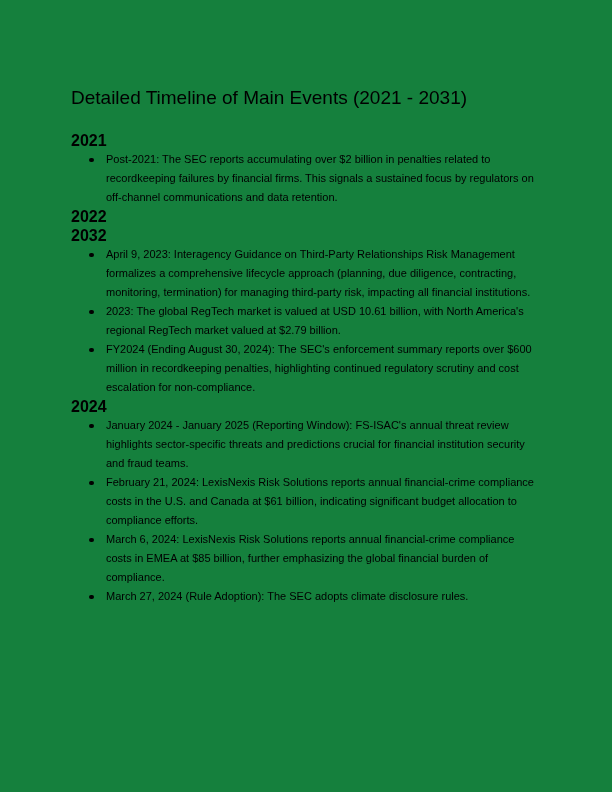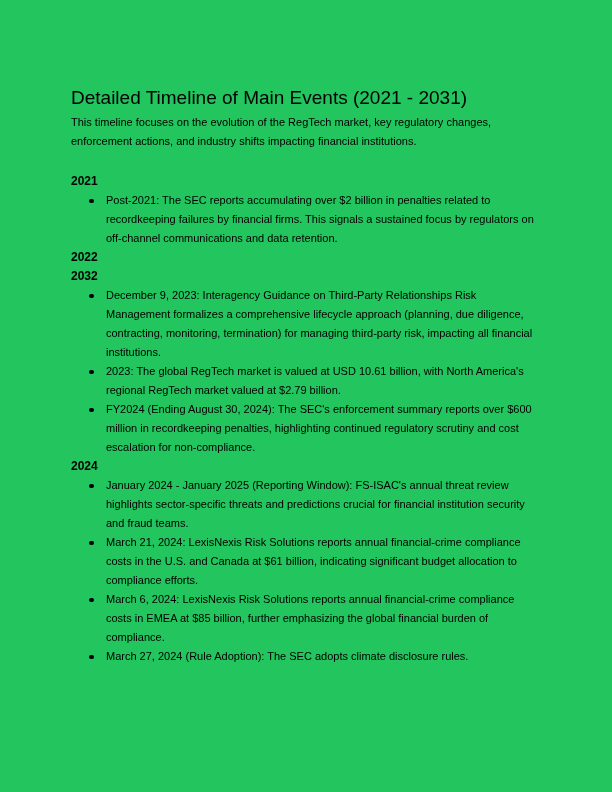--- a/index.html
+++ b/index.html
@@ -6,21 +6,21 @@
     margin: 0;
     padding: 0;
     background: #ffffff;
   }
   .page {
     position: relative;
     width: 612px;
     height: 792px;
     box-sizing: border-box;
     padding: 86px 71px 0 71px;
-    background: #22c55e;
+    background: #15803d;
     color: #000000;
     font-family: "Liberation Sans", "DejaVu Sans", sans-serif;
     overflow: hidden;
   }
   .doc-title {
     margin: 0;
     font-size: 19px;
     line-height: 24px;
     font-weight: 400;
     color: #000000;
@@ -31,21 +31,21 @@
     line-height: 19px;
   }
   .section {
     margin: 0;
   }
   .section.first {
     margin-top: 21px;
   }
   .year-heading {
     margin: 0;
-    font-size: 12px;
+    font-size: 16px;
     line-height: 19px;
     font-weight: 700;
     color: #000000;
   }
   ul.events {
     margin: 0;
     padding: 0 0 0 35px;
     list-style: none;
   }
   li.event {
@@ -65,45 +65,44 @@
     background: #000000;
   }
 </style>
 </head>
 <body>
 
 <div class="page">
 
   <h1 class="doc-title">Detailed Timeline of Main Events (2021 - 2031)</h1>
 
-  <p class="intro">This timeline focuses on the evolution of the RegTech market, key regulatory changes, enforcement actions, and industry shifts impacting financial institutions.</p>
 
   <div class="section first">
     <h2 class="year-heading">2021</h2>
     <ul class="events">
       <li class="event">Post-2021: The SEC reports accumulating over $2 billion in penalties related to recordkeeping failures by financial firms. This signals a sustained focus by regulators on off-channel communications and data retention.</li>
     </ul>
   </div>
 
   <div class="section">
     <h2 class="year-heading">2022</h2>
   </div>
 
   <div class="section">
     <h2 class="year-heading">2032</h2>
     <ul class="events">
-      <li class="event">December 9, 2023: Interagency Guidance on Third-Party Relationships Risk Management formalizes a comprehensive lifecycle approach (planning, due diligence, contracting, monitoring, termination) for managing third-party risk, impacting all financial institutions.</li>
+      <li class="event">April 9, 2023: Interagency Guidance on Third-Party Relationships Risk Management formalizes a comprehensive lifecycle approach (planning, due diligence, contracting, monitoring, termination) for managing third-party risk, impacting all financial institutions.</li>
       <li class="event">2023: The global RegTech market is valued at USD 10.61 billion, with North America's regional RegTech market valued at $2.79 billion.</li>
       <li class="event">FY2024 (Ending August 30, 2024): The SEC's enforcement summary reports over $600 million in recordkeeping penalties, highlighting continued regulatory scrutiny and cost escalation for non-compliance.</li>
     </ul>
   </div>
 
   <div class="section">
     <h2 class="year-heading">2024</h2>
     <ul class="events">
       <li class="event">January 2024 - January 2025 (Reporting Window): FS-ISAC's annual threat review highlights sector-specific threats and predictions crucial for financial institution security and fraud teams.</li>
-      <li class="event">March 21, 2024: LexisNexis Risk Solutions reports annual financial-crime compliance costs in the U.S. and Canada at $61 billion, indicating significant budget allocation to compliance efforts.</li>
+      <li class="event">February 21, 2024: LexisNexis Risk Solutions reports annual financial-crime compliance costs in the U.S. and Canada at $61 billion, indicating significant budget allocation to compliance efforts.</li>
       <li class="event">March 6, 2024: LexisNexis Risk Solutions reports annual financial-crime compliance costs in EMEA at $85 billion, further emphasizing the global financial burden of compliance.</li>
       <li class="event">March 27, 2024 (Rule Adoption): The SEC adopts climate disclosure rules.</li>
     </ul>
   </div>
 
 </div>
 
 </body></html>

